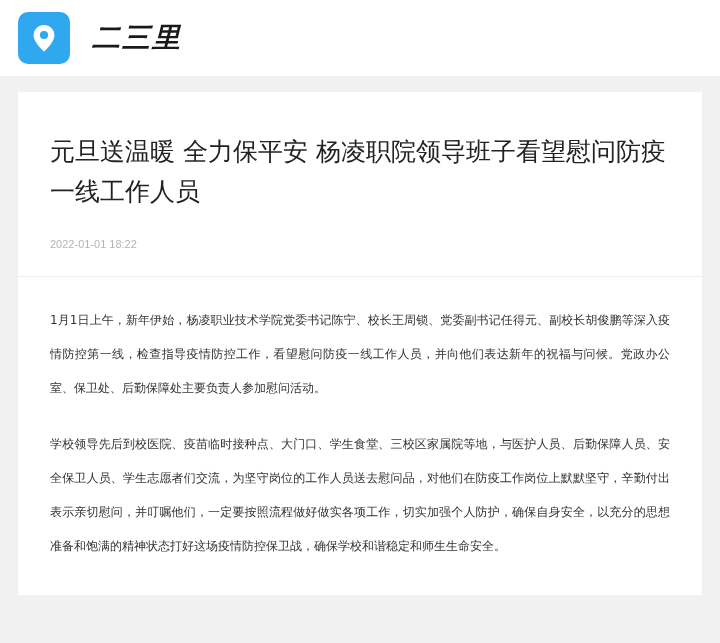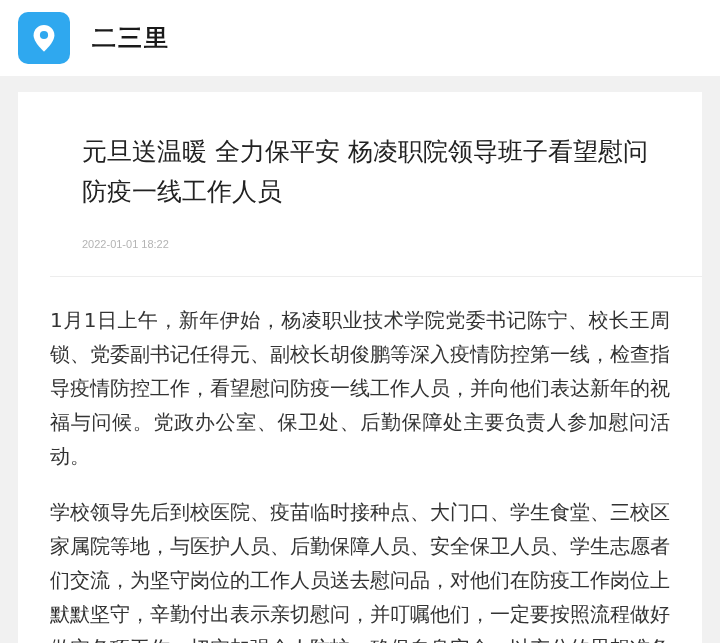--- a/index.html
+++ b/index.html
@@ -34,61 +34,61 @@
     border-radius: 10px;
     background: #2fa8ef;
     display: flex;
     align-items: center;
     justify-content: center;
     flex: none;
   }
   .logo-mark svg { display: block; }
   .site-name {
     margin-left: 22px;
-    font-size: 24px;
+    font-size: 28px;
     font-weight: bold;
     color: #1a1a1a;
     letter-spacing: 2px;
     line-height: 1;
     font-family: "DejaVu Sans", sans-serif;
+    font-style: italic;
   }
   
   .article-wrap {
     padding: 16px 18px 0 18px;
     box-sizing: border-box;
   }
   .article-card {
     background: #ffffff;
     padding: 0 0 10px 0;
   }
   .title-block {
     padding: 40px 32px 26px 32px;
     border-bottom: 1px solid #ededed;
-    margin-left: 32px;
   }
   .article-title {
     font-size: 25px;
     line-height: 40px;
     color: #222222;
     font-weight: normal;
     margin: 0;
     font-family: "DejaVu Sans", sans-serif;
   }
   .article-meta {
     margin-top: 26px;
     font-size: 11px;
     color: #b4b4b4;
     font-family: "Liberation Sans", sans-serif;
   }
   .article-body {
     padding: 26px 32px 0 32px;
   }
   .article-body p {
     margin: 0 0 22px 0;
-    font-size: 20px;
+    font-size: 12px;
     line-height: 34px;
     color: #333333;
     text-align: justify;
     font-family: "DejaVu Sans", sans-serif;
   }
 </style>
 </head>
 <body>
 
 <div class="page">

